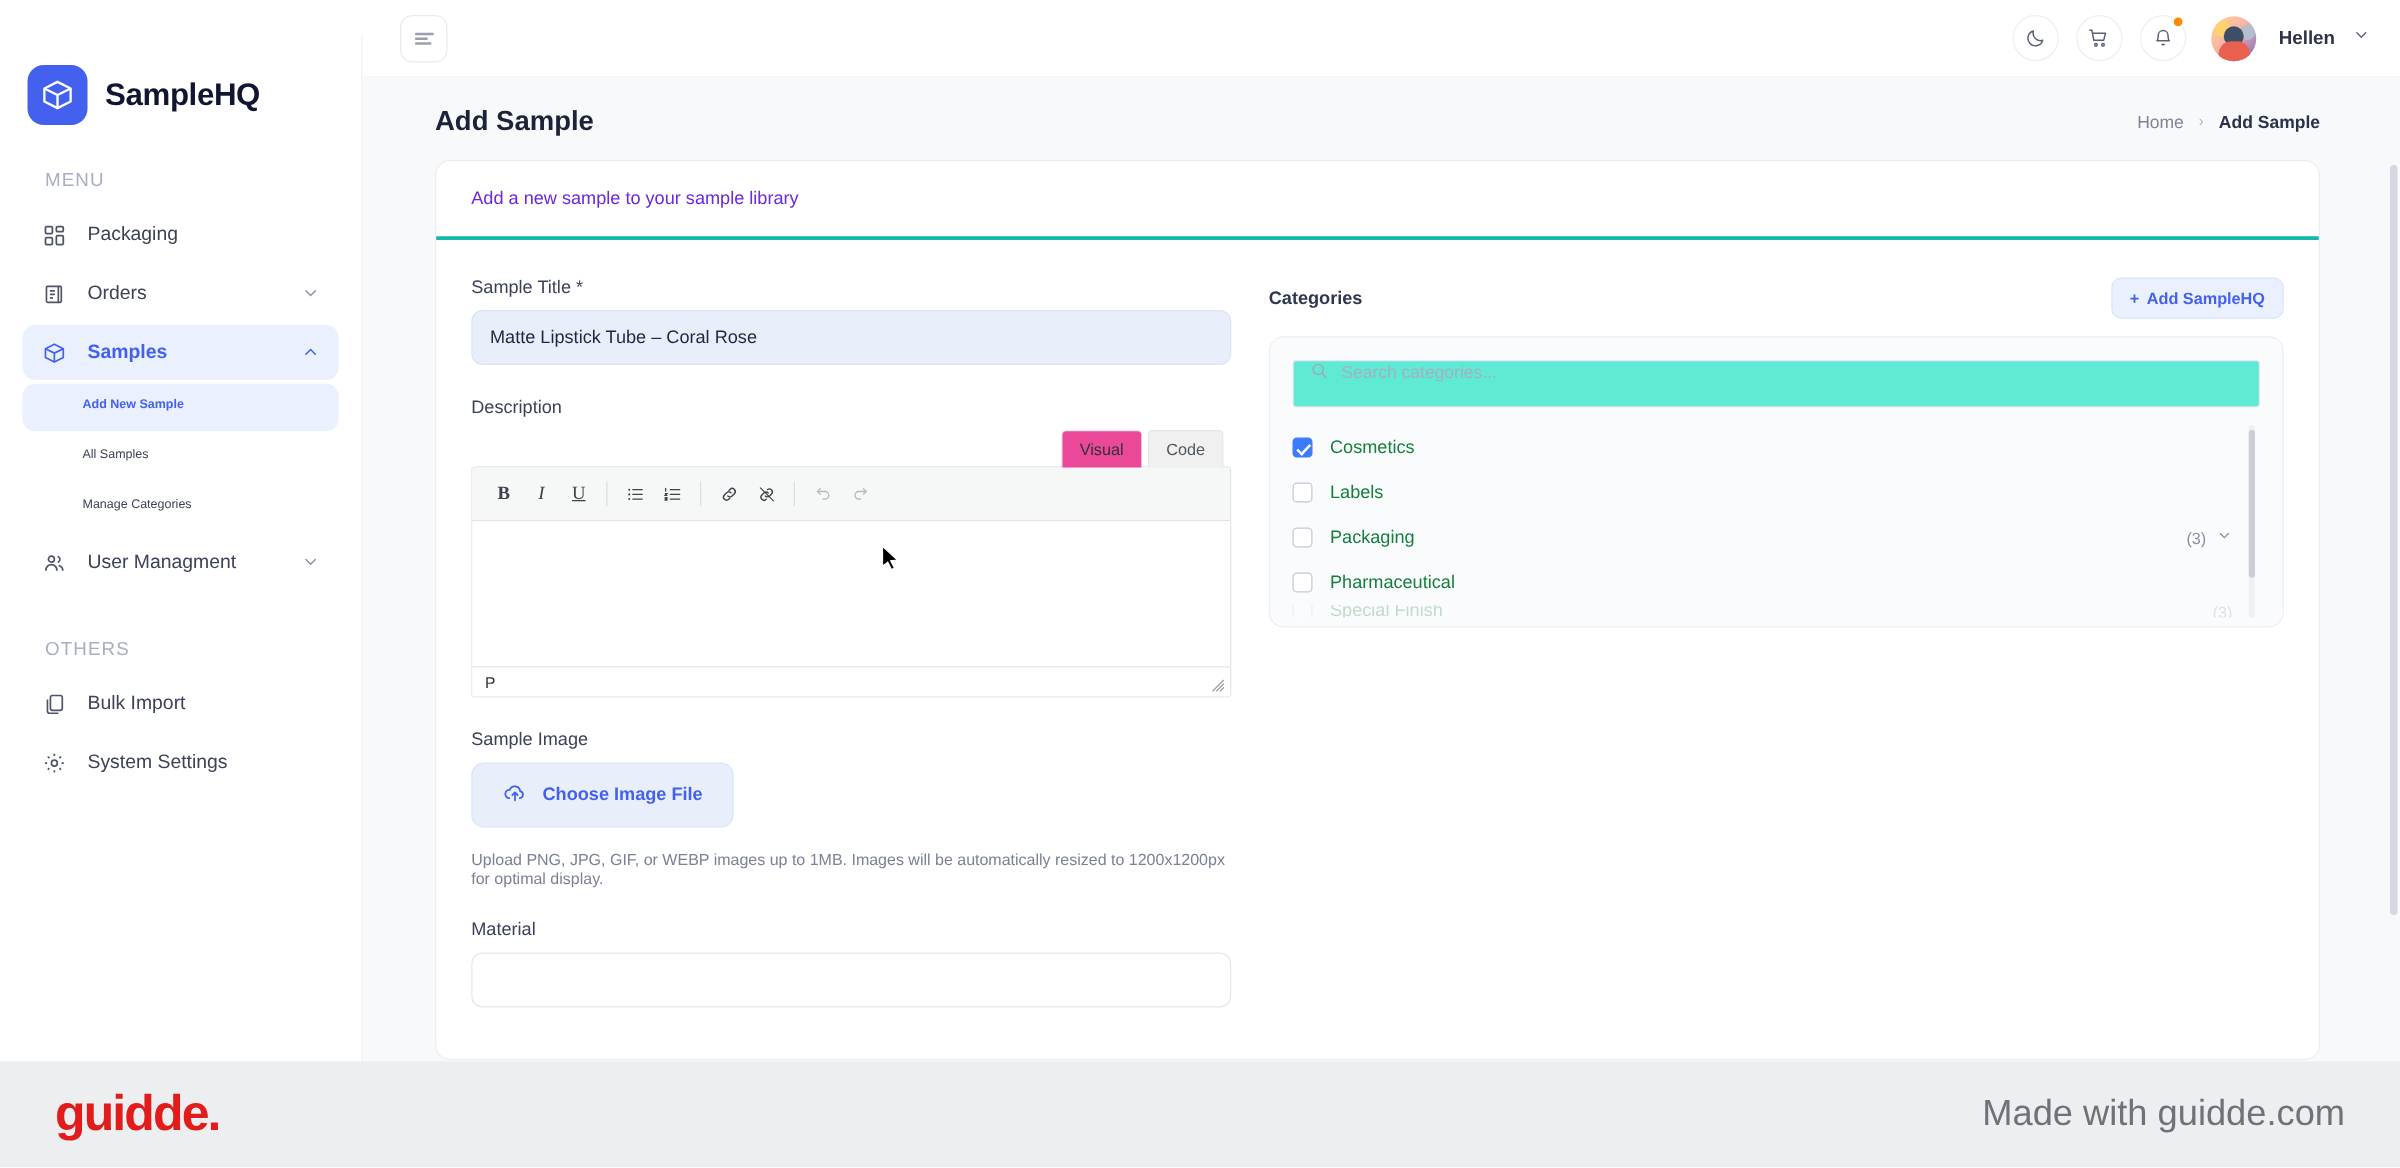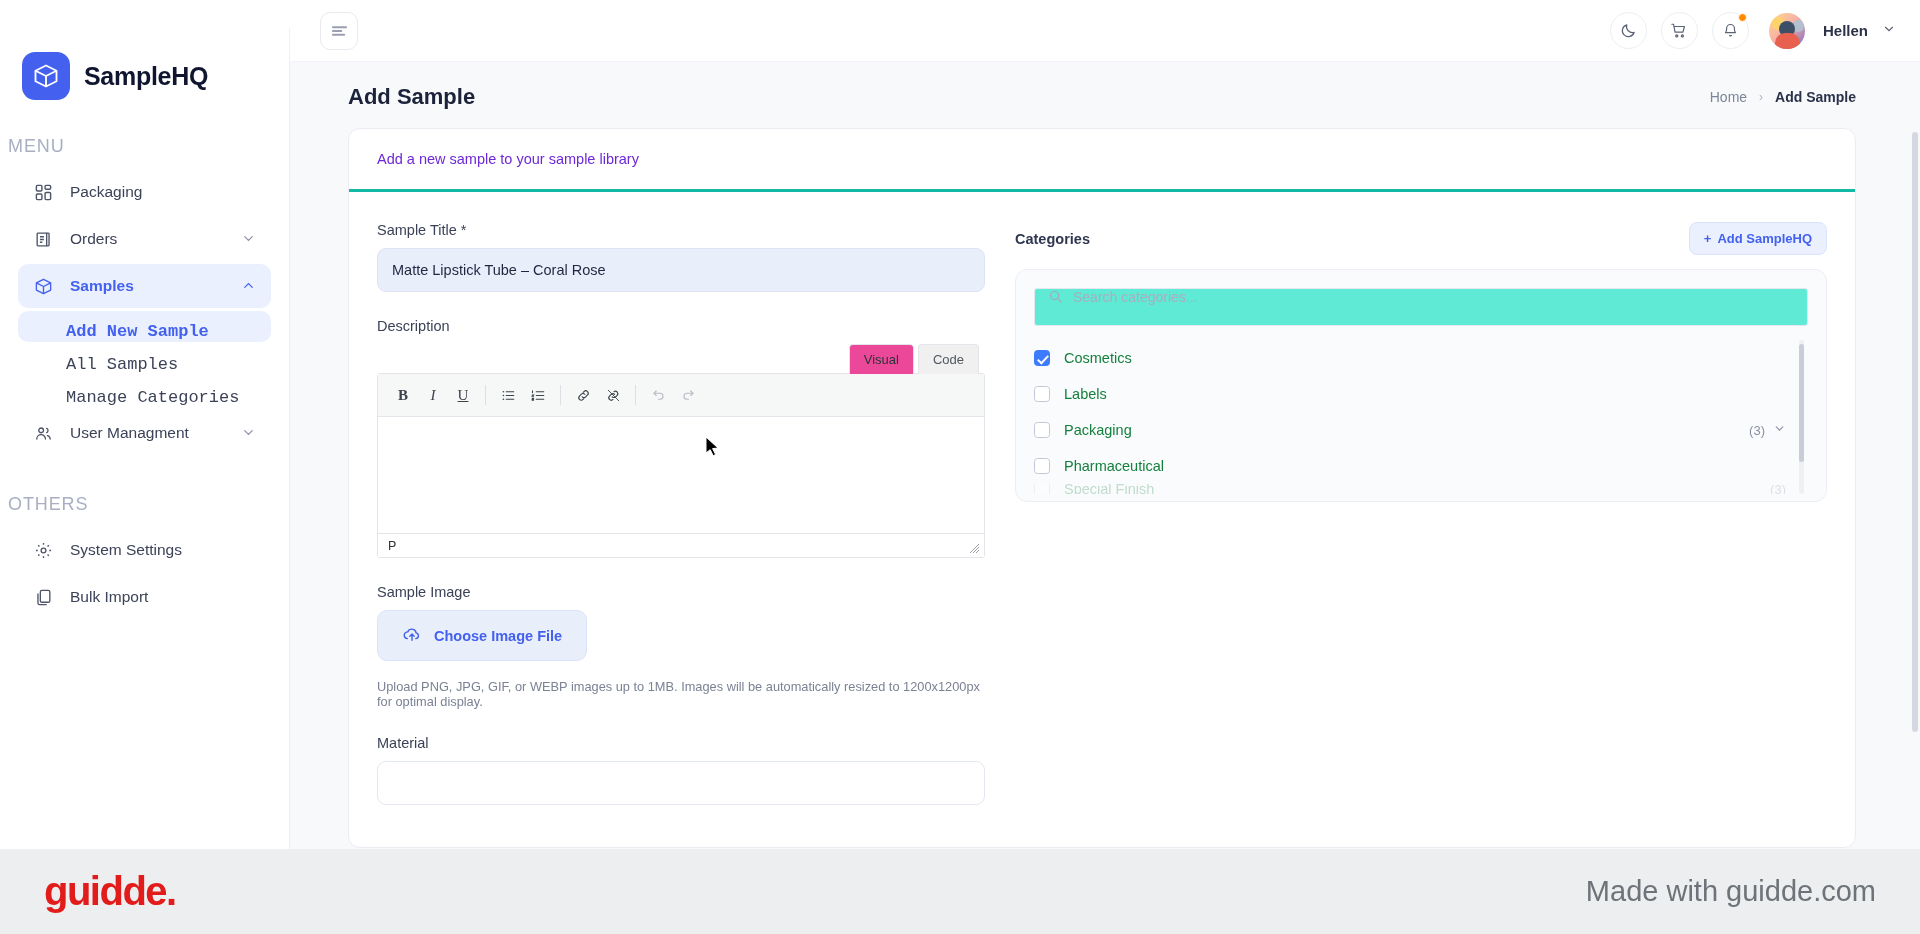--- a/index.html
+++ b/index.html
@@ -18,36 +18,36 @@
     padding: 0;
     margin-top: 28px;
   }
   .brand { display: flex; align-items: center; gap: 14px; padding: 24px 0 0 22px; }
   .brand-logo {
     width: 48px; height: 48px; border-radius: 13px;
     background: #4361ee; display: flex; align-items: center; justify-content: center;
     flex: none;
   }
   .brand-name { font-size: 25px; font-weight: 700; color: #10162f; letter-spacing: -0.3px; }
-  .side-section { font-size: 18px; color: #a9afc3; letter-spacing: .9px;
-     padding: 36px 0 10px 8px; font-weight: 500; }
+  .side-section { font-size: 15px; color: #a9afc3; letter-spacing: .9px;
+     padding: 36px 0 10px 36px; font-weight: 500; }
   .nav-item {
     display: flex; align-items: center; gap: 16px;
     margin: 3px 18px; padding: 11px 14px; border-radius: 10px;
     color: #3c4257; font-size: 15.5px; cursor: pointer; position: relative;
   }
   .nav-item .ico { width: 22px; height: 22px; flex: none; display:flex; align-items:center; justify-content:center; }
   .nav-item .lbl { flex: 1; }
   .nav-item.active { background: #eaf0fe; color: #4361ee; font-weight: 600; }
   .nav-item.active svg { stroke: #4361ee; }
   .chev { width: 16px; height: 16px; flex: none; }
   .subnav { margin: 0 18px; }
   .sub-item {
-    padding: 11px 14px 1px 48px; border-radius: 10px;
-    font-size: 17px; color: #3c4257; cursor: pointer; margin: 2px 0; font-family: Liberation Mono, monospace;
+    padding: 11px 14px 16px 48px; border-radius: 10px;
+    font-size: 10px; color: #3c4257; cursor: pointer; margin: 2px 0;
   }
   .sub-item.active { background: #eaf0fe; color: #4361ee; font-weight: 600; }
 
   
   .topbar {
     position: absolute; left: 290px; top: 0; right: 0; height: 62px;
     background: #ffffff; display: flex; align-items: center;
     padding: 0 24px 0 30px; border-bottom: 1px solid #f2f3f7;
   }
   .menu-toggle {
@@ -278,36 +278,36 @@
         <svg width="15" height="15" viewBox="0 0 24 24" fill="none" stroke="#8d93a6" stroke-width="2" stroke-linecap="round">
             <path d="M6 9l6 6 6-6"></path>
           </svg>
       </span>
     </div>
 
     <div class="side-section">OTHERS</div>
 
     <div class="nav-item">
       <span class="ico">
+        <svg width="19" height="19" viewBox="0 0 24 24" fill="none" stroke="#4e5568" stroke-width="1.7" stroke-linejoin="round">
+          <rect x="8" y="3" width="12" height="15" rx="2"></rect>
+            <path d="M5 7v12a2 2 0 0 0 2 2h9"></path>
+        </svg>
+      </span>
+      <span class="lbl">Bulk Import</span>
+    </div>
+
+    <div class="nav-item">
+      <span class="ico">
         <svg width="19" height="19" viewBox="0 0 24 24" fill="none" stroke="#4e5568" stroke-width="1.7">
           <circle cx="12" cy="12" r="3"></circle>
           <path d="M12 2.5v2.2M12 19.3v2.2M21.5 12h-2.2M4.7 12H2.5M18.7 5.3l-1.6 1.6M6.9 17.1l-1.6 1.6M18.7 18.7l-1.6-1.6M6.9 6.9 5.3 5.3"></path>
         </svg>
       </span>
       <span class="lbl">System Settings</span>
-    </div>
-
-    <div class="nav-item">
-      <span class="ico">
-        <svg width="19" height="19" viewBox="0 0 24 24" fill="none" stroke="#4e5568" stroke-width="1.7" stroke-linejoin="round">
-          <rect x="8" y="3" width="12" height="15" rx="2"></rect>
-            <path d="M5 7v12a2 2 0 0 0 2 2h9"></path>
-        </svg>
-      </span>
-      <span class="lbl">Bulk Import</span>
     </div>
   </aside>
 
   <header class="topbar">
     <div class="menu-toggle">
       <svg width="17" height="14" viewBox="0 0 18 14" fill="none" stroke="#9aa0b0" stroke-width="2" stroke-linecap="round">
         <path d="M2 3h14M2 7h9M2 11h12"></path>
       </svg>
     </div>
 

